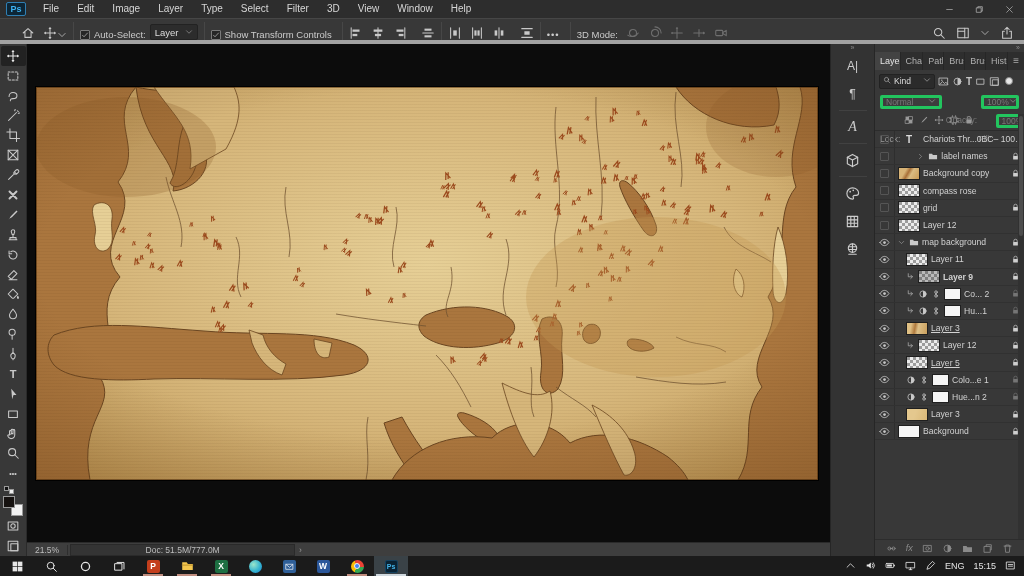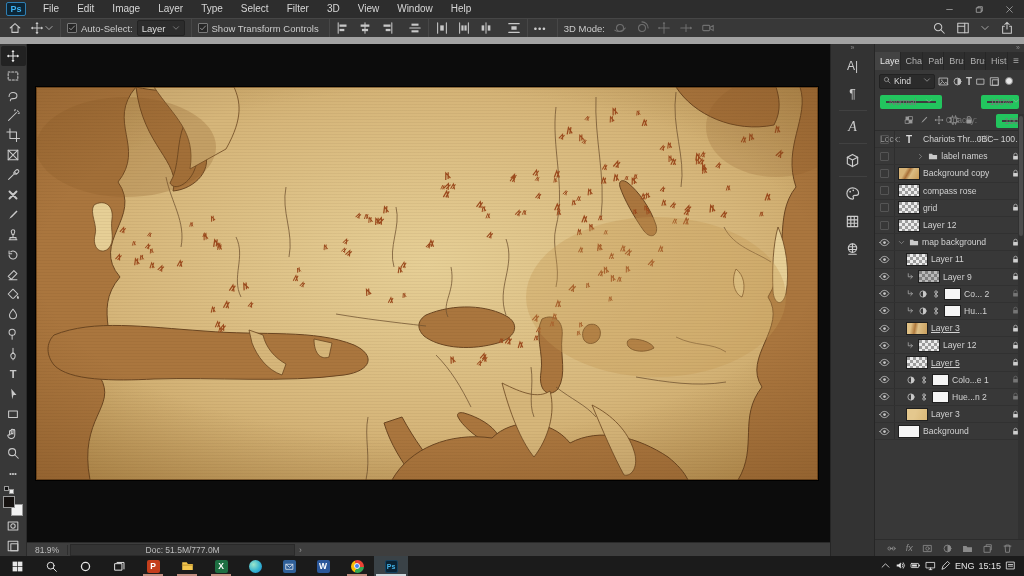--- a/index.html
+++ b/index.html
@@ -10,22 +10,22 @@
   
   .menubar { height:18px; background:#2d2d2d; display:flex; align-items:center; gap:0; flex:0 0 auto; }
   .pslogo { width:20px; height:14px; margin:0 8px 0 6px; background:#0d2636; border:1px solid #2f7fb3; border-radius:2px;
             color:#3cb1f0; font-size:9px; font-weight:bold; display:flex; align-items:center; justify-content:center; }
   .menu-item { padding:0 9px; line-height:18px; color:#d6d6d6; font-size:10px; cursor:default; }
   .win-controls { margin-left:auto; display:flex; }
   .win-btn { width:30px; height:18px; display:flex; align-items:center; justify-content:center; color:#bdbdbd; }
   .win-btn svg { width:9px; height:9px; }
 
   
-  .optionsbar { height:26px; background:#383838; border-top:1px solid #464646; border-bottom:7px solid #a3a3a3;
-                display:flex; align-items:center; flex:0 0 auto; }
+  .optionsbar { height:26px; background:#383838; border-top:1px solid #464646; border-bottom:4px solid #a3a3a3;
+                display:flex; align-items:flex-end; flex:0 0 auto;padding-left:13px; }
   .opt-sep { width:1px; height:18px; background:#2a2a2a; border-right:1px solid #474747; margin:0 6px; }
   .opt-ic { color:#c8c8c8; display:inline-flex; align-items:center; justify-content:center; }
   .opt-ic svg { width:14px; height:14px; }
   .opt-ic.small svg { width:10px; height:10px; }
   .opt-ic.dim, .dim { color:#6f6f6f; }
   .chk { width:10px; height:10px; background:#262626; border:1px solid #7a7a7a; border-radius:1px; margin-right:4px;
          display:inline-flex; align-items:center; justify-content:center; }
   .chk svg { width:8px; height:8px; color:#d8d8d8; }
   .opt-label { font-size:9.5px; color:#cccccc; margin-right:4px; }
   .opt-field { background:#2c2c2c; border:1px solid #222; border-radius:2px; height:16px; display:inline-flex;
@@ -88,21 +88,21 @@
   .ptab-menu { margin-left:auto; color:#aaa; padding:0 5px; font-size:10px; line-height:18px; }
 
   .filter-row { height:22px; display:flex; align-items:center; gap:3px; padding:0 4px; flex:0 0 auto; }
   .search-field { background:#2b2b2b; border:1px solid #222; border-radius:2px; height:15px; flex:0 0 56px; display:flex; align-items:center; gap:3px; padding:0 3px; color:#ddd; font-size:8.5px; }
   .search-field svg { width:8px; height:8px; color:#bbb; }
   .f-ic { color:#c3c3c3; display:inline-flex; }
   .f-ic svg { width:11px; height:11px; }
   .toggle-dot { width:8px; height:8px; border-radius:50%; background:#e8e8e8; border:1px solid #888; margin-left:2px; }
 
   .blend-row, .lock-row { height:19px; display:flex; align-items:center; padding:0 5px; gap:4px; font-size:8.5px; flex:0 0 auto; }
-  .dis-field { background:#3d3d3d; border:6px solid #22c55e; border-radius:2px; height:14px; display:inline-flex; align-items:center; justify-content:space-between; padding:0 3px; color:#787878; }
+  .dis-field { background:#3d3d3d; border:3px solid #22c55e; border-radius:2px; height:14px; display:inline-flex; align-items:center; justify-content:space-between; padding:0 3px; color:#787878; }
   .dis-label { color:#787878;margin-top:36px; }
   .lock-ics { display:inline-flex; gap:5px; color:#9a9a9a; }
   .lock-ics svg { width:10px; height:10px; }
 
   .layer-list { flex:1 1 auto; overflow:hidden; border-top:1px solid #2c2c2c; position:relative; }
   .layer-row { height:17.2px; display:flex; align-items:center; border-bottom:1px solid #313131; }
   .eye-well { width:20px; height:100%; border-right:1px solid #2e2e2e; display:flex; align-items:center; justify-content:center; color:#c6c6c6; flex:0 0 auto; }
   .eye-well svg { width:11px; height:11px; }
   .empty-eye { width:9px; height:9px; border:1px solid #555; border-radius:1px; }
   .row-body { display:flex; align-items:center; gap:3px; flex:1 1 auto; min-width:0; height:100%; }
@@ -146,21 +146,21 @@
   .tile.xls { background:#1d6f42; }
   .tile.wrd { background:#2b579a; }
   .tile.mail { background:#2f5f98; }
   .tile.ps { background:#0a2233; color:#43b4e8; border:1px solid #14415f; border-radius:2px; }
   .folder-ic { color:#f3c64e; }
   .edge-ic { width:13px; height:13px; border-radius:50%; background:radial-gradient(circle at 35% 35%, #9be5c9, #35b4cf 55%, #1b7fd4); }
   .chrome-ic { width:13px; height:13px; border-radius:50%; position:relative;
      background:conic-gradient(from -30deg, #ea4335 0 120deg, #34a853 0 240deg, #fbbc05 0 360deg); }
   .chrome-ic::after { content:""; position:absolute; left:3.5px; top:3.5px; width:6px; height:6px; border-radius:50%;
      background:#4285f4; border:1.2px solid #f1f1f1; box-sizing:border-box; }
-  .tray { margin-left:auto; display:flex; align-items:center; gap:4px; padding:0 8px; color:#e4e4e4; }
+  .tray { margin-left:auto; display:flex; align-items:center; gap:9px; padding:0 8px; color:#e4e4e4; }
   .tray svg { width:11px; height:11px; }
   .tray .txt { font-size:9px; }
 </style>
 </head>
 <body>
 
 <div class="screen">
 
   <div class="menubar">
     <div class="pslogo">Ps</div>
@@ -1007,21 +1007,21 @@
               <ellipse cx="620" cy="210" rx="130" ry="80" fill="#c79a55" opacity="0.35"></ellipse>
  <ellipse cx="90" cy="60" rx="90" ry="50" fill="#8a5a28" opacity="0.25"></ellipse>
  <ellipse cx="740" cy="40" rx="70" ry="50" fill="#8a5a28" opacity="0.2"></ellipse>
  <rect width="782" height="393" fill="none" stroke="#5c3a16" stroke-width="2" opacity="0.6"></rect>
             </svg>
           <div class="paper-lines"></div>
           <div class="vignette"></div>
         </div>
       </div>
       <div class="statusbar">
-        <span class="zoom-box">81.9%</span>
+        <span class="zoom-box">21.5%</span>
         <span class="doc-box">Doc: 51.5M/777.0M</span>
         <span class="doc-chev">›</span>
       </div>
     </div>
 
     <div class="dockcol">
       <div class="dock-head">»</div>
       <div id="dockbtns" style="display:flex;flex-direction:column;align-items:center">
           <div class="dock-btn txt">A|</div>
           <div class="dock-btn txt">¶</div>
@@ -1280,21 +1280,21 @@
               </svg>
             </span>
           </div>
           <div class="layer-row">
             <span class="eye-well">
               <svg viewBox="0 0 16 16" fill="none" stroke="currentColor" stroke-width="1.2" stroke-linecap="round" stroke-linejoin="round">
                 <path d="M1.5 8C3.5 4.8 5.6 3.5 8 3.5S12.5 4.8 14.5 8c-2 3.2-4.1 4.5-6.5 4.5S3.5 11.2 1.5 8z"></path>
                 <circle cx="8" cy="8" r="2" fill="currentColor" stroke="none"></circle>
               </svg>
             </span>
-            <span class="row-body" style="padding-left: 11px;">
+            <span class="row-body" style="padding-left: 11px; font-weight: bold;">
               <span class="row-ic clip">
                 <svg viewBox="0 0 16 16" fill="none" stroke="currentColor" stroke-width="1.2" stroke-linecap="round" stroke-linejoin="round">
                   <path d="M4 3v5.5h7M8.5 5.5l3 3-3 3"></path>
                 </svg>
               </span>
               <span class="thumb checker-dark"></span>
               <span class="lname">Layer 9</span>
             </span>
             <span class="lock-cell">
               <svg viewBox="0 0 16 16" fill="none" stroke="currentColor" stroke-width="1.2" stroke-linecap="round" stroke-linejoin="round">

